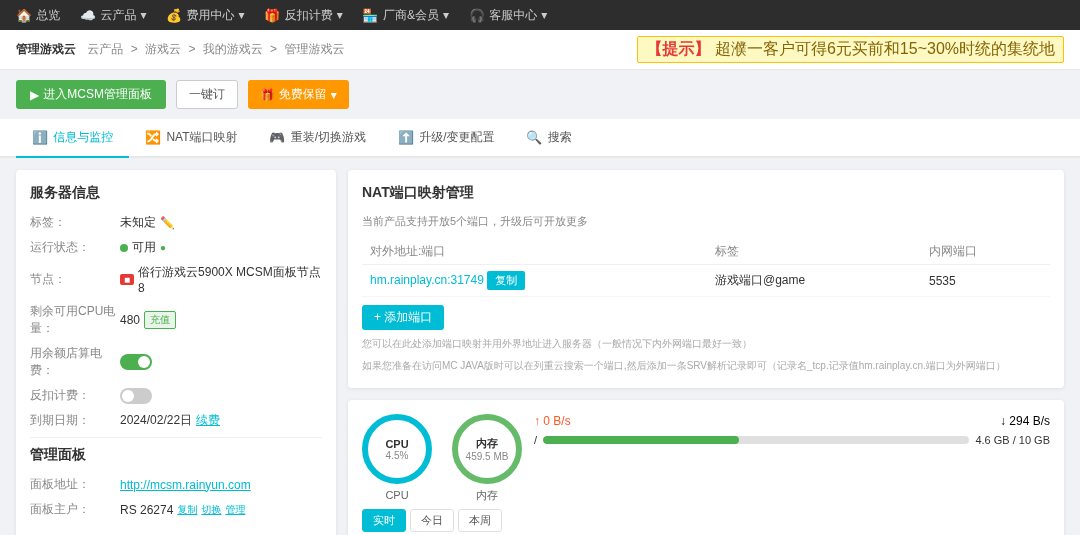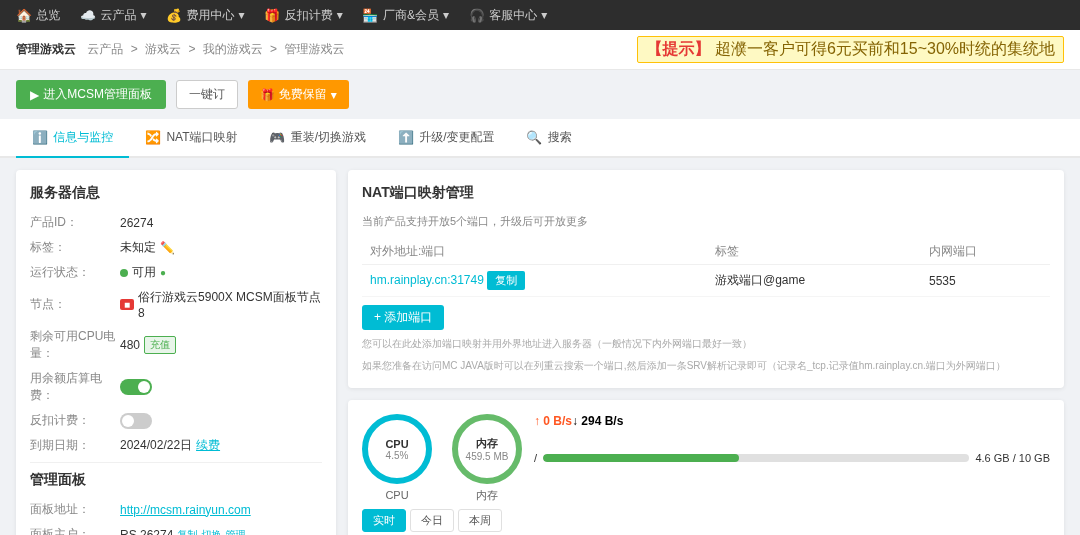--- a/index.html
+++ b/index.html
@@ -175,21 +175,21 @@
       position: relative;
       margin: 0 auto 4px;
     }
     .gauge-circle.cpu { border-color: #00bcd4; }
     .gauge-circle.mem { border-color: #66bb6a; }
     .gauge-label { font-size: 11px; color: #333; font-weight: bold; }
     .gauge-val { font-size: 10px; color: #888; }
     .gauge-name { font-size: 11px; color: #666; }
 
     .net-stats { flex: 1; }
-    .net-row { display: flex; margin-bottom: 24px; font-size: 12px; font-weight: bold; }
+    .net-row { display: flex; justify-content: space-between; margin-bottom: 6px; font-size: 12px; }
     .net-up { color: #ff5722; }
     .net-down { color: #000000; }
     .disk-bar-row { display: flex; align-items: center; gap: 6px; font-size: 11px; margin-top: 4px; }
     .disk-bar-bg { flex: 1; height: 8px; background: #e0e0e0; border-radius: 4px; overflow: hidden; }
     .disk-bar-fill { height: 100%; background: #4caf50; border-radius: 4px; }
 
     
     .chart-tabs { display: flex; gap: 4px; margin-bottom: 8px; margin-top: 6px; }
     .chart-tab { padding: 3px 10px; border-radius: 3px; font-size: 11px; cursor: pointer; border: 1px solid #e0e0e0; background: #fff; color: #555; }
     .chart-tab.active { background: #00bcd4; color: #fff; border-color: #00bcd4; }
@@ -282,24 +282,20 @@
   </div>
 </div>
 
 <div class="main-content">
 
   <div class="left-panel">
 
     <div class="card">
       <div class="card-title">服务器信息</div>
 
-      <div class="info-row">
-        <span class="info-label">产品ID：</span>
-        <span class="info-value">26274</span>
-      </div>
       <div class="info-row">
         <span class="info-label">标签：</span>
         <span class="info-value">
           <span>未知定</span>
           <span style="color:#00bcd4;cursor:pointer;">✏️</span>
         </span>
       </div>
       <div class="info-row">
         <span class="info-label">运行状态：</span>
         <span class="info-value">

